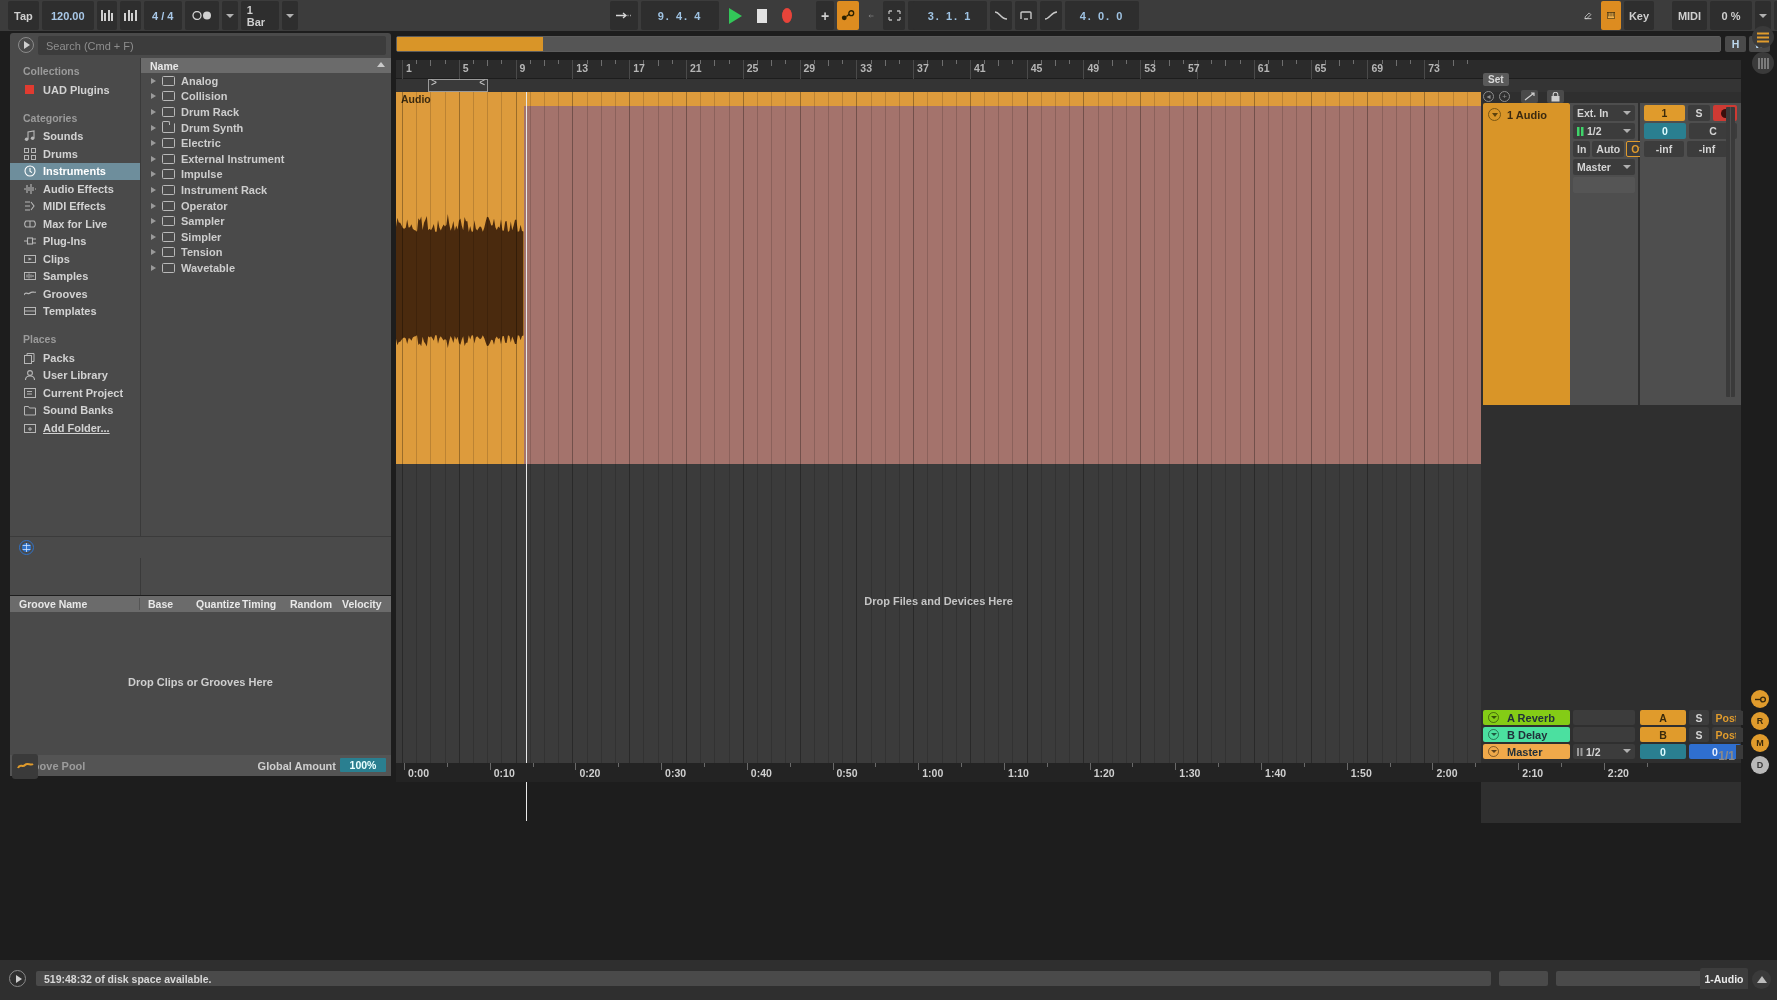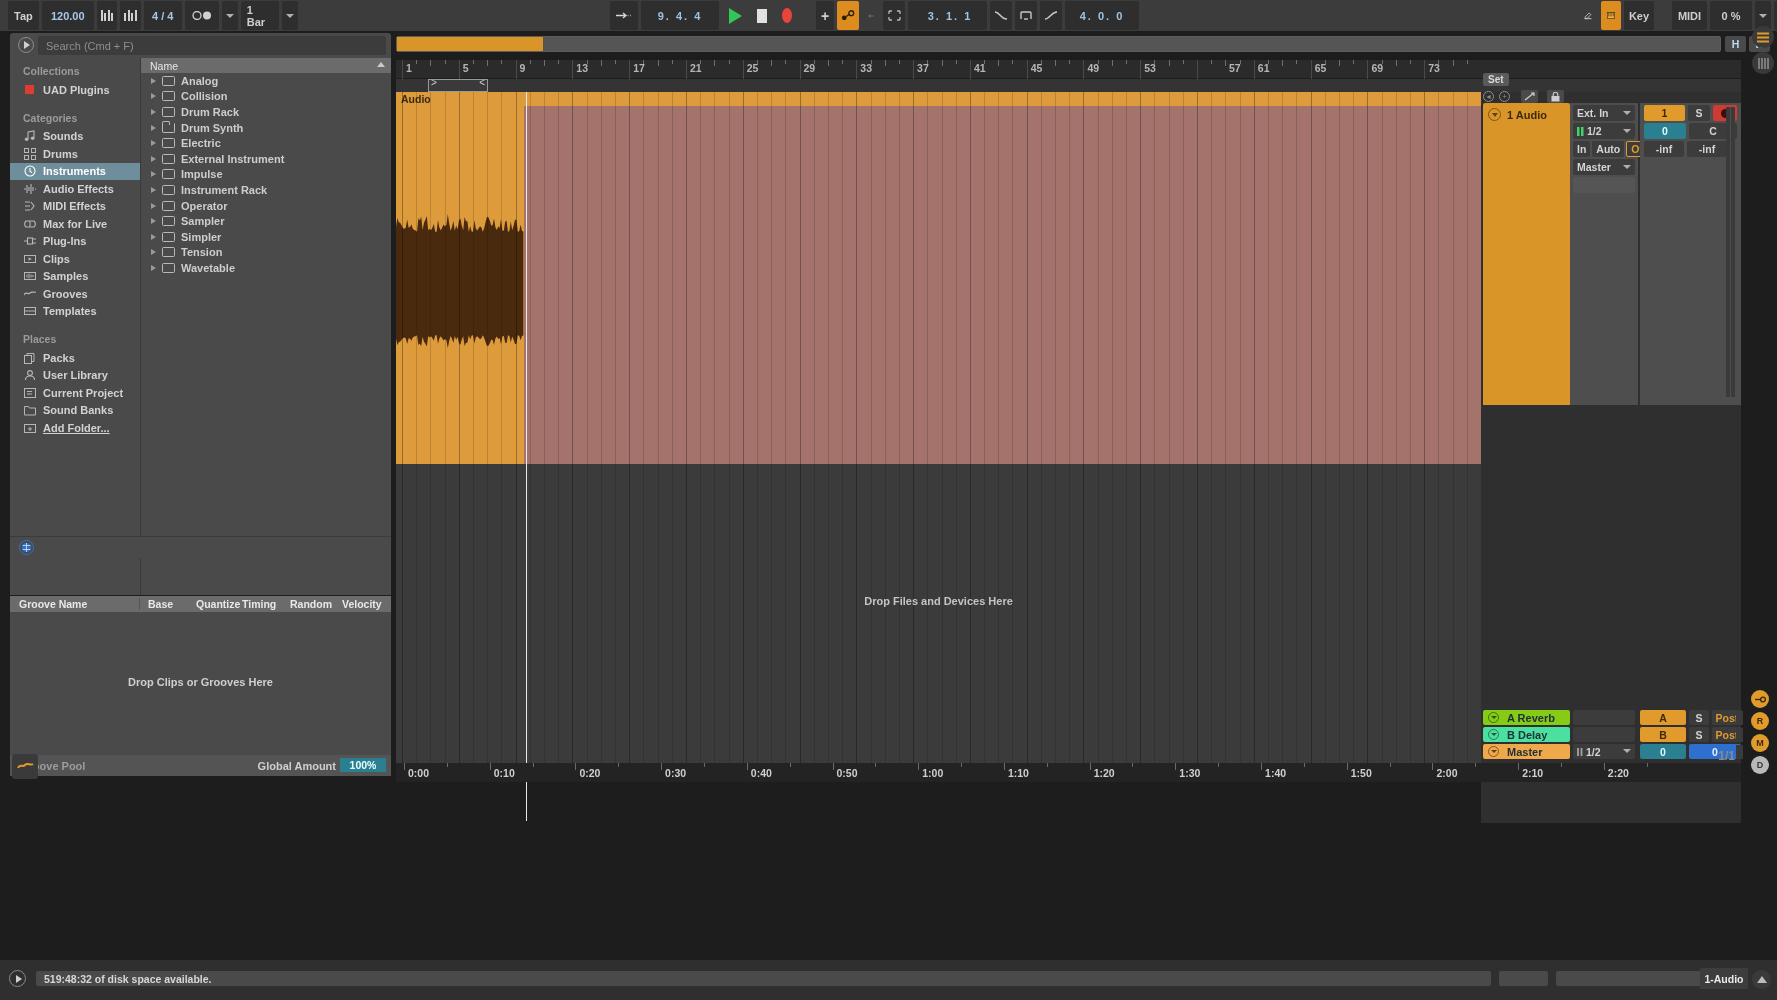--- a/index.html
+++ b/index.html
@@ -44,21 +44,21 @@
   .br-cols{ position:absolute; left:0; top:25px; width:394px; height:537px; display:flex; }
   .br-left{ width:130px; background:#4a4a4a; position:relative; }
   .br-right{ width:251px; background:#4a4a4a; border-left:1px solid #3a3a3a; position:relative;}
   .br-head{ color:#9b9b9b; font-size:10.5px; font-weight:bold; padding:7px 0 4px 13px; }
   .br-item{ height:17.5px; display:flex; align-items:center; gap:7px; padding-left:13px; color:#d2d2d2; font-size:11px; font-weight:bold; cursor:default;}
   .br-item.sel{ background:#6e8e9c; color:#fff; }
   .br-item.sel .ic{ color:#fff; }
   .ic{ width:13px; height:13px; display:inline-flex; align-items:center; justify-content:center; color:#b6b6b6; flex:0 0 13px;}
   .ic svg{ display:block; }
   .ul{ text-decoration:underline; }
-  .col-head{ height:15px; background:#6b6b6b; color:#e8e8e8; font-size:10.5px; font-weight:normal; display:flex; align-items:center; padding-left:9px; position:relative;}
+  .col-head{ height:15px; background:#6b6b6b; color:#e8e8e8; font-size:10.5px; font-weight:bold; display:flex; align-items:center; padding-left:9px; position:relative;}
   .col-head .sortarrow{ position:absolute; right:6px; top:4px; width:0;height:0;border-left:4px solid transparent;border-right:4px solid transparent;border-bottom:5px solid #cacaca;}
   .frow{ height:15.6px; display:flex; align-items:center; gap:6px; padding-left:10px; font-size:11px; font-weight:bold; color:#cdcdcd;}
   .arrw{ width:0;height:0;border-top:3.5px solid transparent;border-bottom:3.5px solid transparent;border-left:5px solid #9a9a9a;}
   .fold{ width:13px;height:10px;border:1.3px solid #b9b9b9; border-radius:1.5px; }
   .fold.open{ border-top-color:transparent; border-radius:0 0 2px 2px; position:relative;}
   .fold.open:before{ content:""; position:absolute; left:-1.3px; top:-3px; width:6px; height:3px; border:1.3px solid #b9b9b9; border-bottom:none; border-radius:2px 2px 0 0;}
   .br-foot{ position:absolute; left:0; bottom:0; width:381px; height:22px; background:#4a4a4a; border-top:1px solid #3b3b3b; display:flex; align-items:center; padding-left:9px;}
   .globe{ width:15px;height:15px;border-radius:50%; border:1.6px solid #2f72c8; display:flex;align-items:center;justify-content:center;}
 
   
@@ -675,21 +675,21 @@
         <div class="tlabel" style="left: 691.474px;">49</div>
         <div class="tick" style="left: 701.671px; height: 4px;"></div>
         <div class="tick" style="left: 715.868px; height: 6px;"></div>
         <div class="tick" style="left: 730.066px; height: 4px;"></div>
         <div class="tick maj" style="left: 744.263px;"></div>
         <div class="tlabel" style="left: 748.263px;">53</div>
         <div class="tick" style="left: 758.461px; height: 4px;"></div>
         <div class="tick" style="left: 772.658px; height: 6px;"></div>
         <div class="tick" style="left: 786.855px; height: 4px;"></div>
         <div class="tick maj" style="left: 801.053px;"></div>
-        <div class="tlabel" style="left: 833px;">57</div>
+        <div class="tlabel" style="left: 792px;">57</div>
         <div class="tick" style="left: 815.25px; height: 4px;"></div>
         <div class="tick" style="left: 829.447px; height: 6px;"></div>
         <div class="tick" style="left: 843.645px; height: 4px;"></div>
         <div class="tick maj" style="left: 857.842px;"></div>
         <div class="tlabel" style="left: 861.842px;">61</div>
         <div class="tick" style="left: 872.039px; height: 4px;"></div>
         <div class="tick" style="left: 886.237px; height: 6px;"></div>
         <div class="tick" style="left: 900.434px; height: 4px;"></div>
         <div class="tick maj" style="left: 914.632px;"></div>
         <div class="tlabel" style="left: 918.632px;">65</div>

